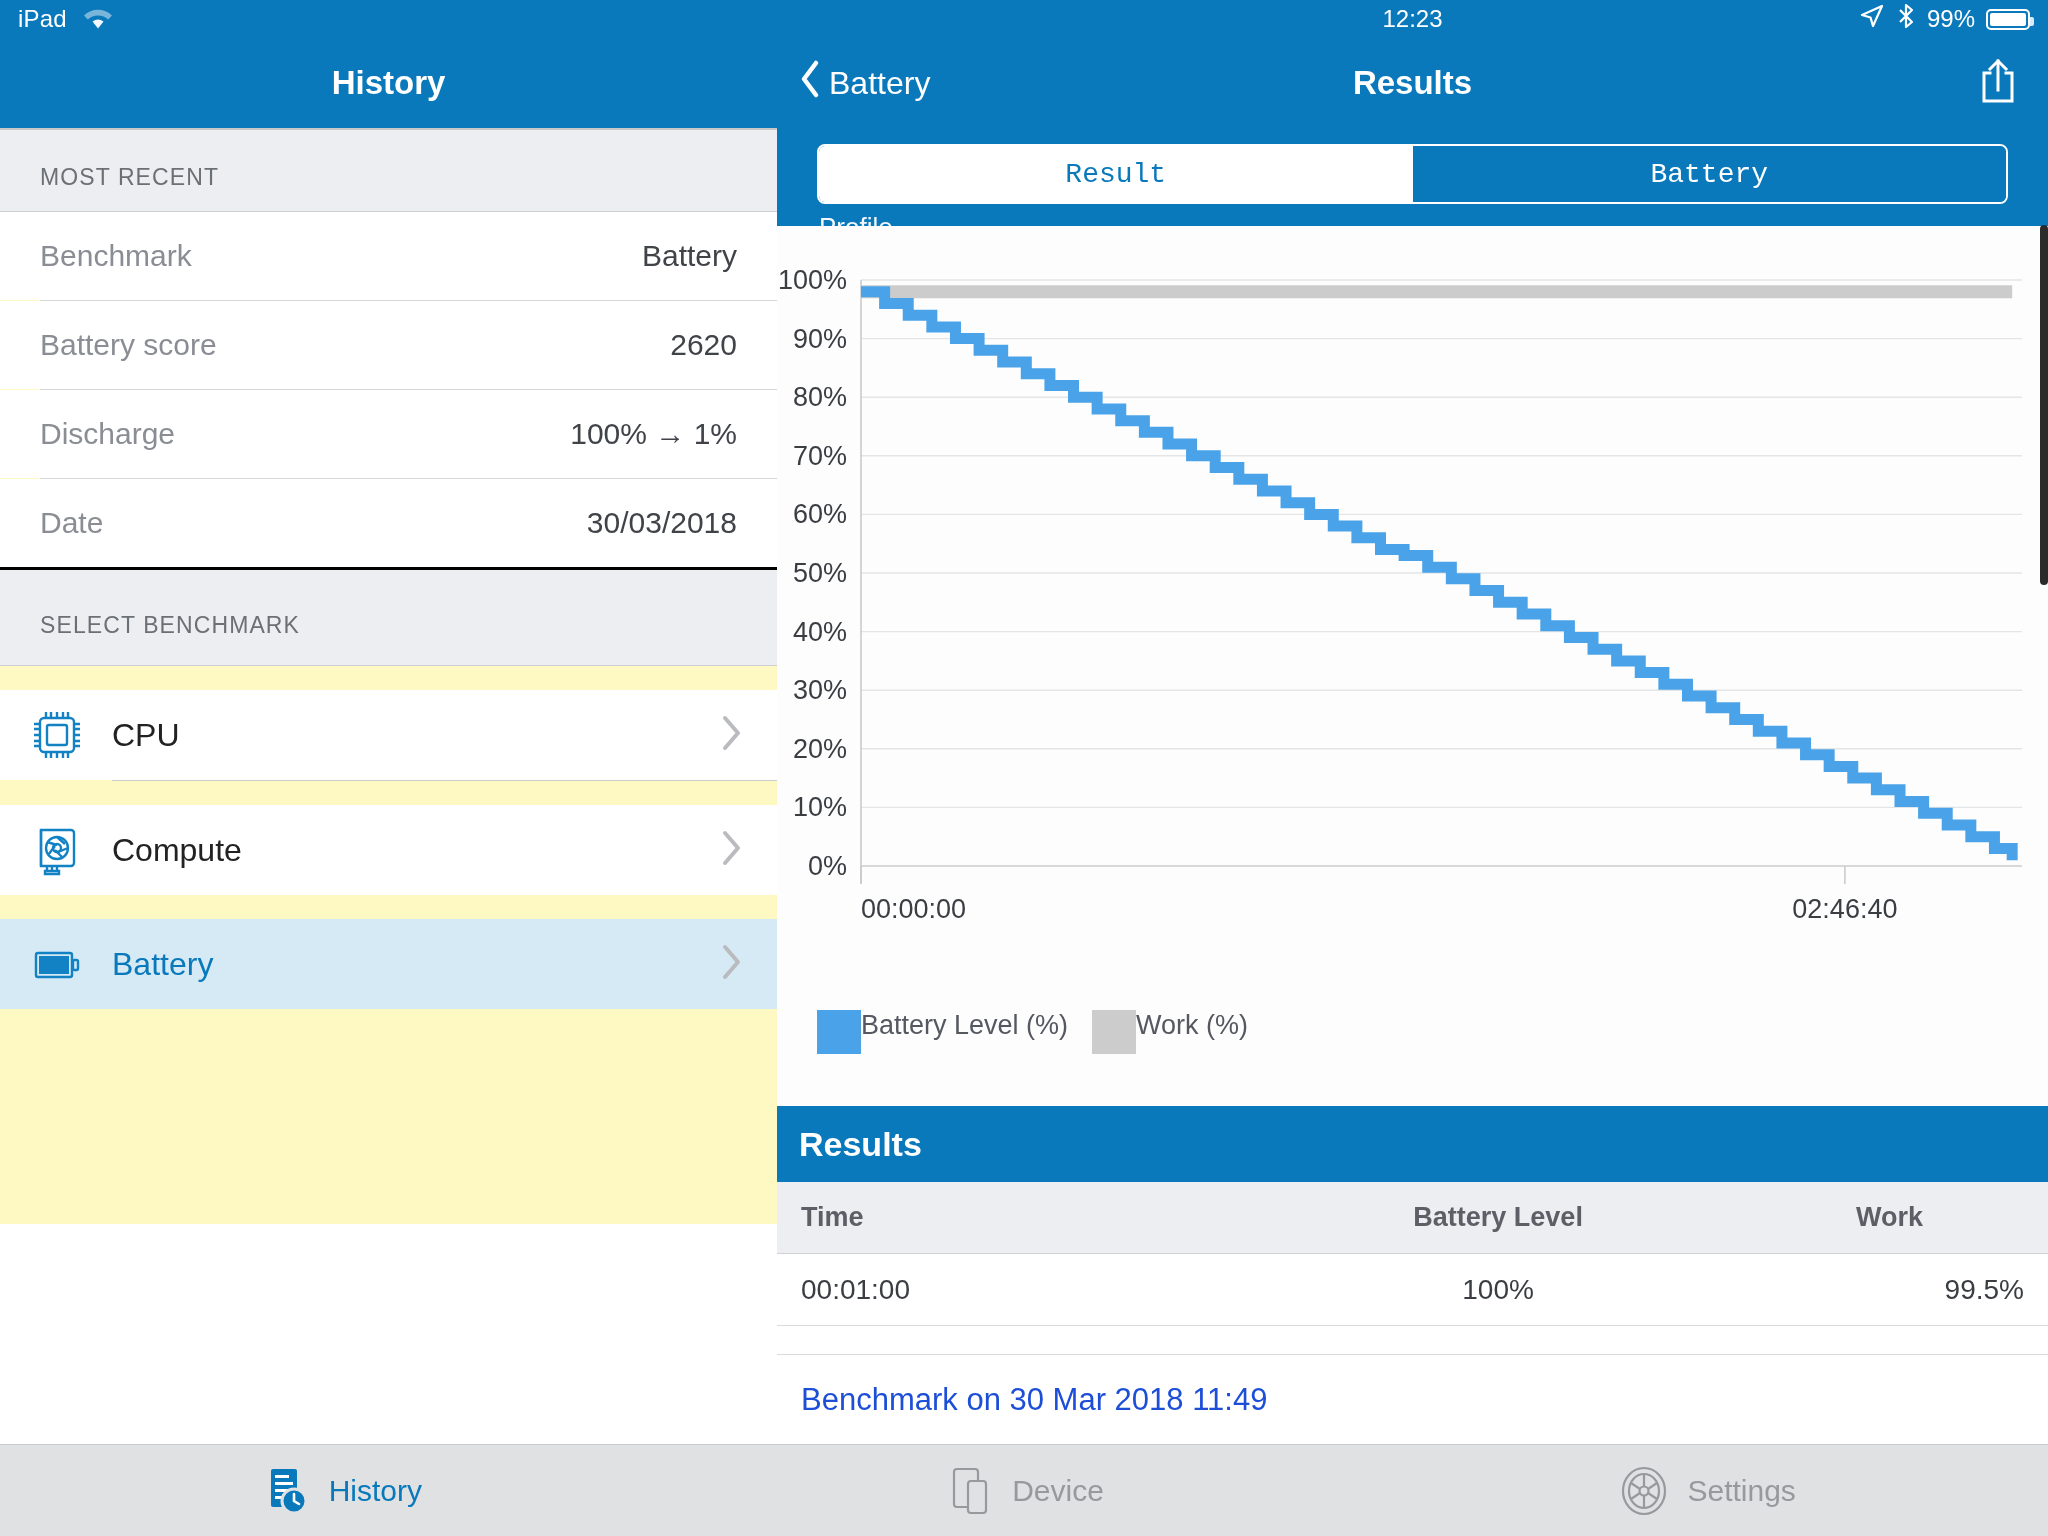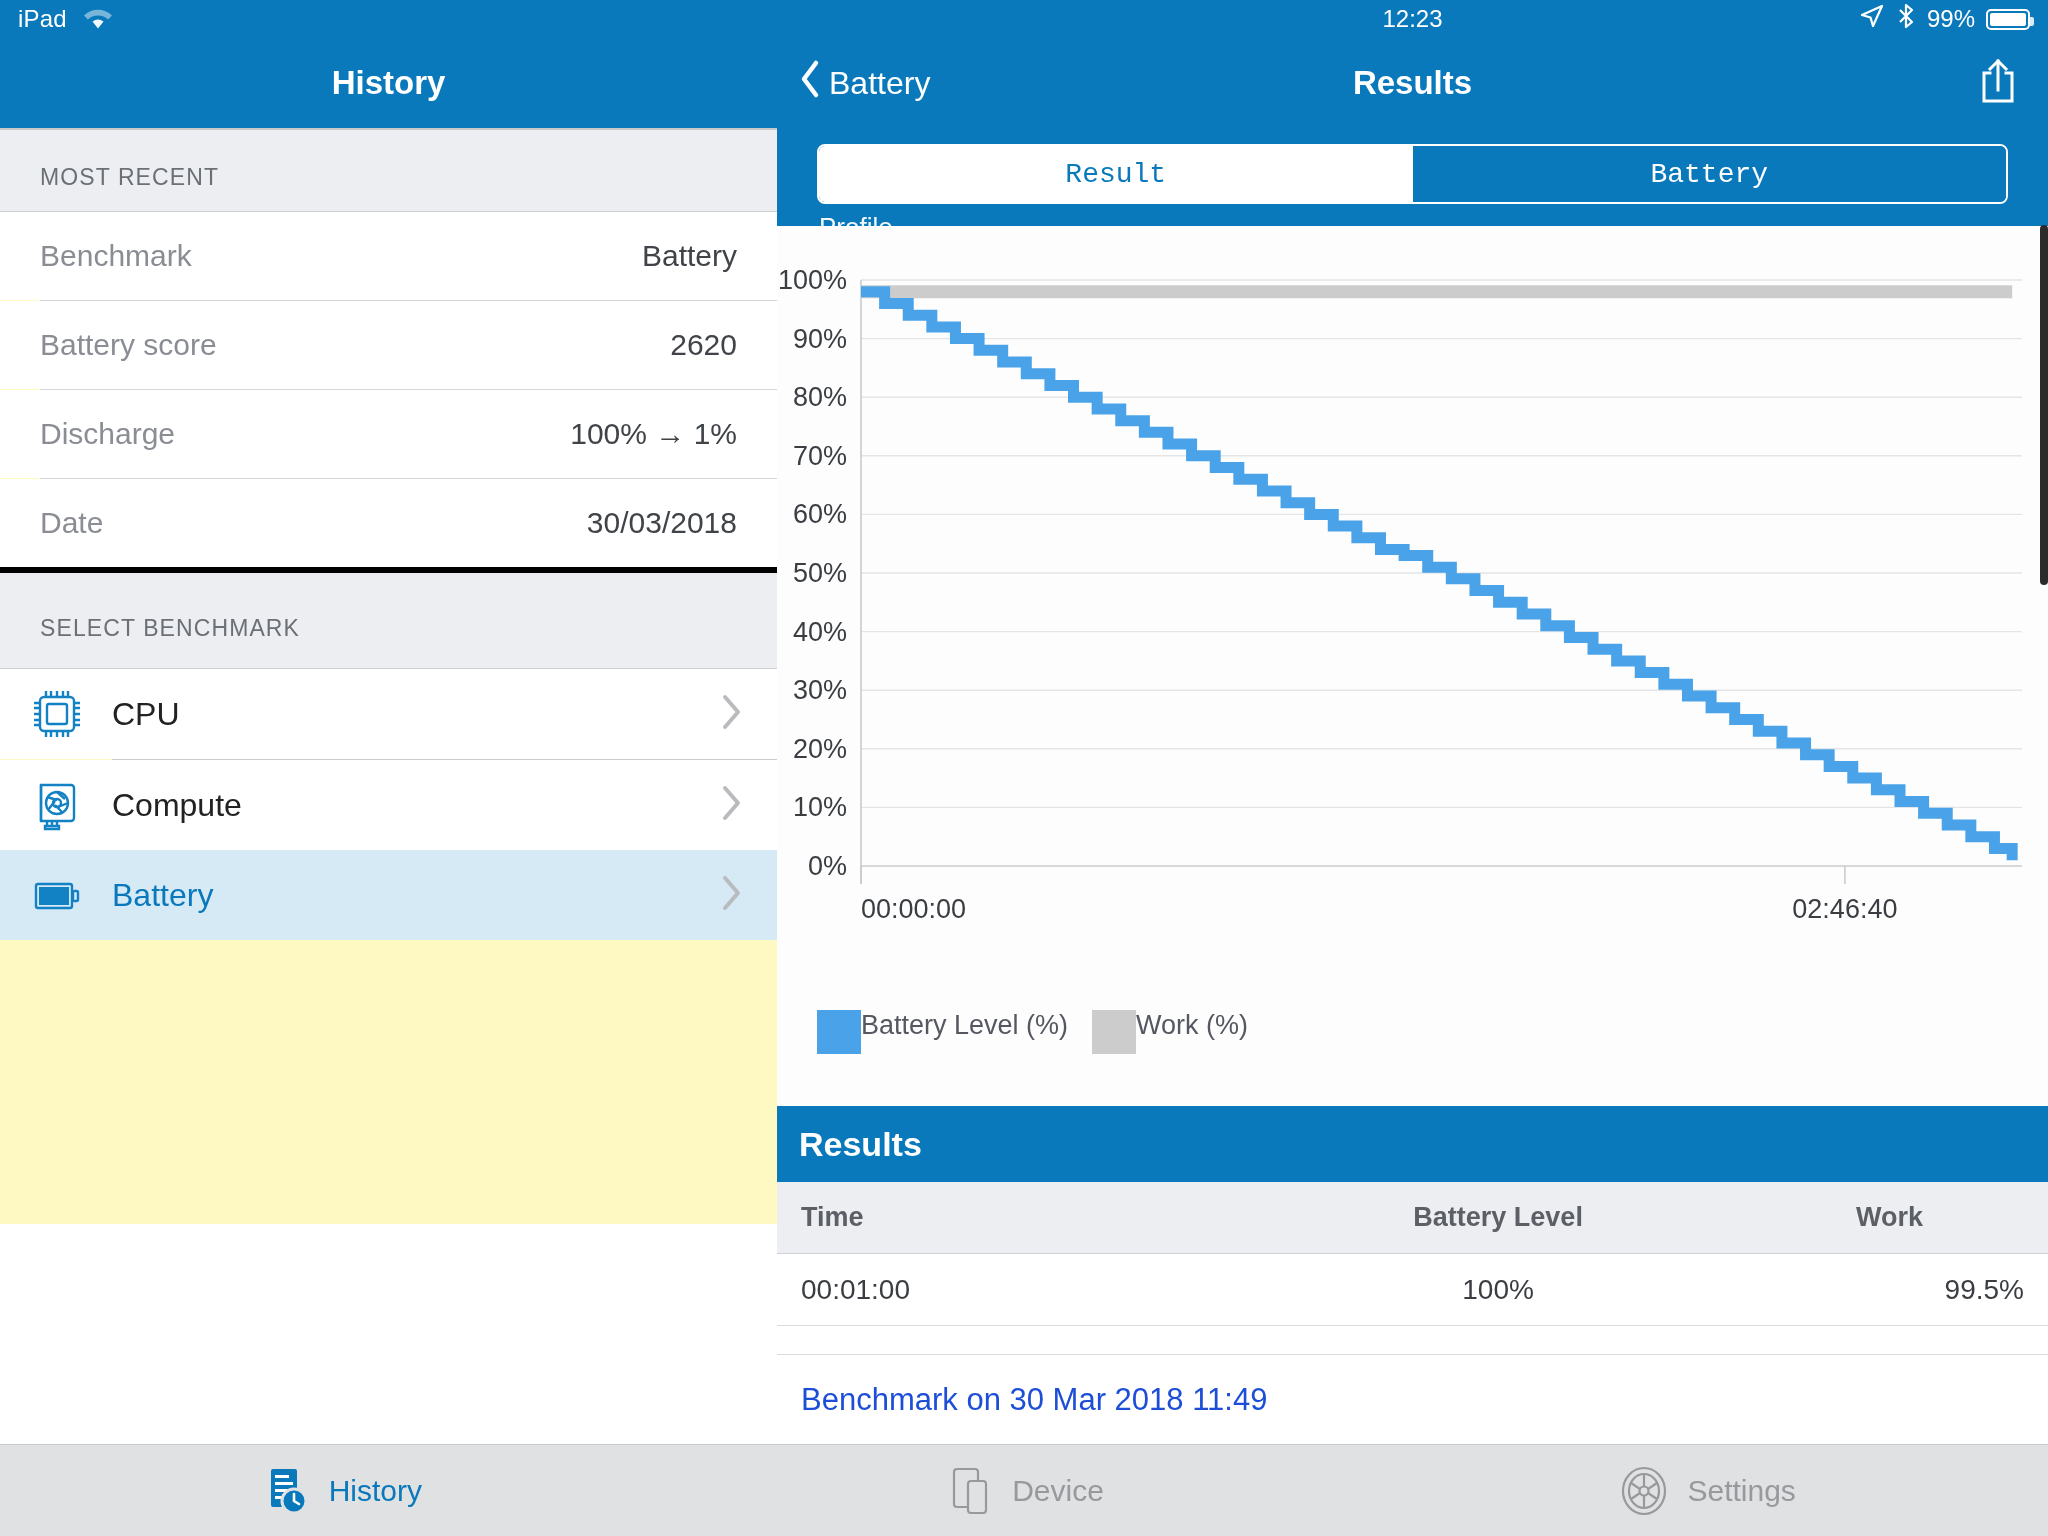--- a/index.html
+++ b/index.html
@@ -35,25 +35,25 @@
   }
   .section-header.tall { padding-top:42px; padding-bottom:26px; }
 
   .row {
     height:88px; background:#fff; display:flex; align-items:center;
     padding:0 40px; position:relative;
   }
   .row .label { color:#8a8d93; font-size:30px; }
   .row .value { margin-left:auto; color:#404348; font-size:30px; }
   .row-sep { height:1px; background:#d4d6d9; margin-left:40px; }
-  .rows-group { border-top:1px solid #cdcfd2; border-bottom:6px solid #000000; }
+  .rows-group { border-top:1px solid #cdcfd2; border-bottom:3px solid #000000; }
 
   .bench-row {
     height:90px; display:flex; align-items:center; padding:0 0 0 26px;
-    background:#fff; position:relative;
+    background:#fff; position:relative;margin-top:24px;
   }
   .bench-row.selected { background:#d5eaf5; }
   .bench-icon { width:62px; height:62px; flex:0 0 62px; display:flex;
                 align-items:center; justify-content:center; }
   .bench-label { font-size:32px; color:#222; margin-left:24px; }
   .bench-row.selected .bench-label { color:#0979BC; }
   .chev { margin-left:auto; margin-right:34px; }
   .bench-sep { height:1px; background:#c9cbce; margin-left:112px; }
 
   

